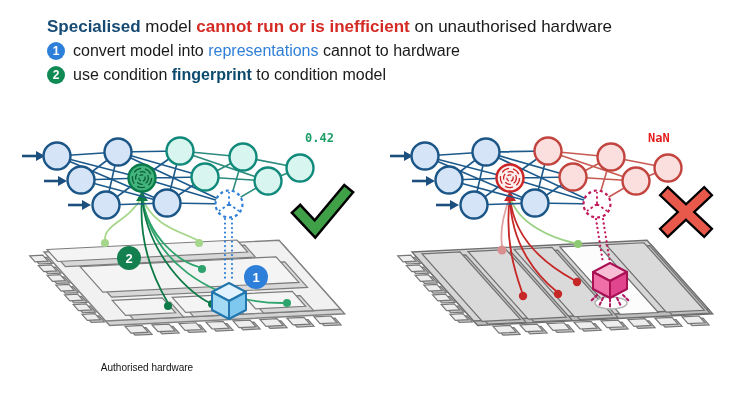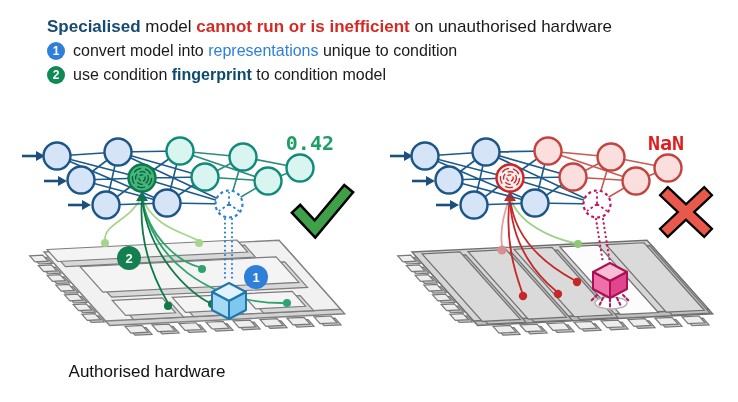--- a/index.html
+++ b/index.html
@@ -12,24 +12,24 @@
   .t-red{color:#d42a24;font-weight:bold;}
   .step{display:flex;align-items:center;gap:8px;font-size:16px;line-height:24px;
         color:#1a1a1a;white-space:nowrap;}
   .badge{width:18px;height:18px;border-radius:50%;color:#fff;font-size:12px;font-weight:bold;
          display:flex;align-items:center;justify-content:center;flex:0 0 18px;}
   .badge.b1{background:#2e7fd9;}
   .badge.b2{background:#0f8a55;}
   .em-blue{color:#2e7fd9;font-weight:normal;}
   .em-green{color:#0c4a6e;font-weight:bold;}
   
-  .value{position:absolute;font-family:"DejaVu Sans Mono",monospace;font-size:20px;white-space:nowrap;}
+  .value{position:absolute;font-family:"DejaVu Sans Mono",monospace;font-size:12px;white-space:nowrap;}
   .vL{left:278px;top:131px;width:56px;text-align:right;color:#1d9e67;font-weight:bold;}
   .vR{left:648px;top:131px;width:56px;color:#e11d1d;font-weight:bold;}
-  .caption{position:absolute;top:362px;width:200px;text-align:center;font-size:17px;color:#111;}
+  .caption{position:absolute;top:362px;width:200px;text-align:center;font-size:10px;color:#111;}
   .capL{left:47px;}
   .capR{left:448px;}
   
   .fig{position:absolute;left:0;top:0;}
   .netL{--outF:#d9f5f0;--outS:#118a7c;--fpF:#43b57c;--fpS:#0b7a4a;--fpA:#0d5e39;--dash:#2f7fd6;--eB:#2b8b7d;}
   .netR{--outF:#fbdede;--outS:#c2443f;--fpF:#fdeeee;--fpS:#cc2526;--fpA:#cc2526;--dash:#c2185b;--eB:#c75a52;}
   .chip *{vector-effect:non-scaling-stroke;}
   .pinT{fill:#ededed;stroke:#787878;stroke-width:1.2;}
   .pinD{fill:#c7c7c7;stroke:#787878;stroke-width:1.2;}
   .bTopL{fill:#f1f1f1;stroke:#828282;stroke-width:1.4;}
@@ -274,21 +274,21 @@
       <path class="xI" d="M668,195 L704,229 M704,195 L668,229"></path>
     </g>
   </svg>
 
   <div class="hdr">
     <div class="t-line">
       <span class="t-navy">Specialised</span><span> model </span><span class="t-red">cannot run or is inefficient</span><span> on unauthorised hardware</span>
     </div>
     <div class="step">
       <span class="badge b1">1</span>
-      <span><span>convert model into </span><span class="em-blue">representations</span><span> unique to condition</span></span>
+      <span><span>convert model into </span><span class="em-blue">representations</span><span> cannot to hardware</span></span>
     </div>
     <div class="step">
       <span class="badge b2">2</span>
       <span><span>use condition </span><span class="em-green">fingerprint</span><span> to condition model</span></span>
     </div>
   </div>
 
   <div class="value vL">0.42</div>
   <div class="value vR">NaN</div>
   <div class="caption capL">Authorised hardware</div>

